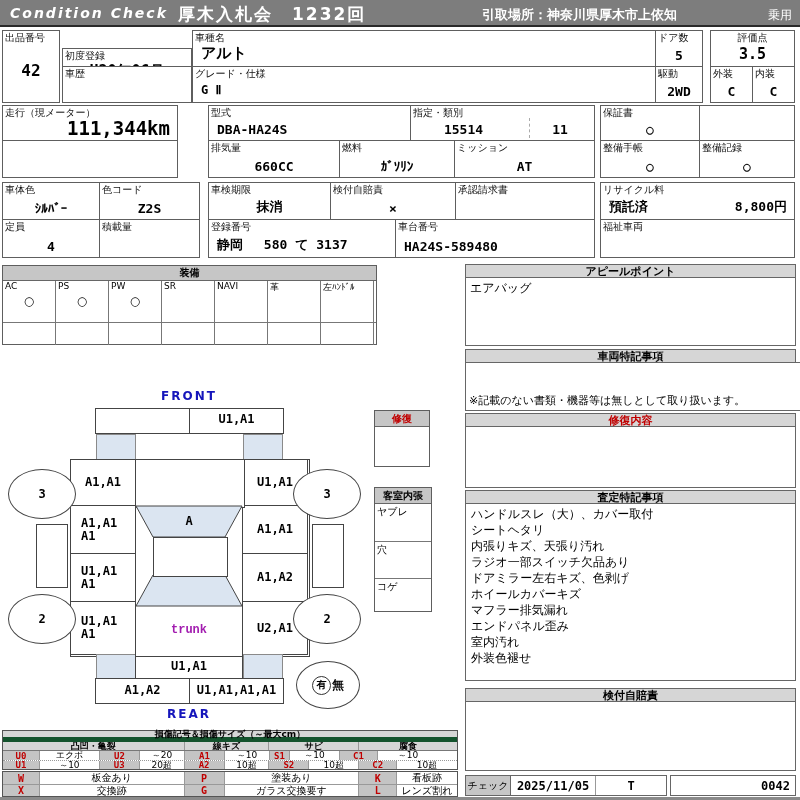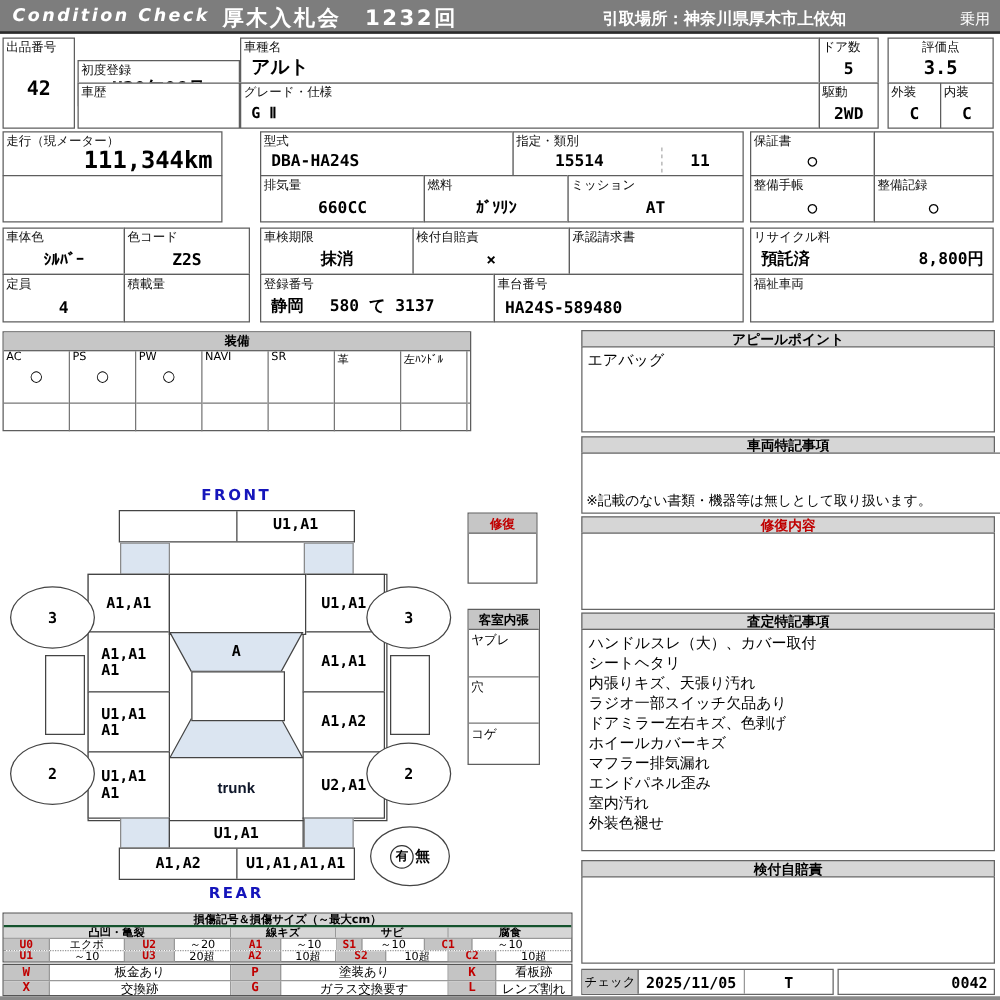--- a/index.html
+++ b/index.html
@@ -200,26 +200,26 @@
         <span style="position:absolute;top:0;left:2px;font-size:9px">PS</span>
         <span style="position:absolute;top:13px;left:0;right:0;text-align:center;font-size:12px;font-weight:bold">○</span>
         <div style="position:absolute;left:0;right:0;bottom:0;height:22px;border-top:1px solid #777"></div>
       </div>
       <div style="width:52px;border-right:1px solid #777;position:relative">
         <span style="position:absolute;top:0;left:2px;font-size:9px">PW</span>
         <span style="position:absolute;top:13px;left:0;right:0;text-align:center;font-size:12px;font-weight:bold">○</span>
         <div style="position:absolute;left:0;right:0;bottom:0;height:22px;border-top:1px solid #777"></div>
       </div>
       <div style="width:52px;border-right:1px solid #777;position:relative">
+        <span style="position:absolute;top:0;left:2px;font-size:9px">SR</span>
+        <span style="position:absolute;top:13px;left:0;right:0;text-align:center;font-size:12px;font-weight:bold"></span>
+        <div style="position:absolute;left:0;right:0;bottom:0;height:22px;border-top:1px solid #777"></div>
+      </div>
+      <div style="width:52px;border-right:1px solid #777;position:relative">
         <span style="position:absolute;top:0;left:2px;font-size:9px">NAVI</span>
-        <span style="position:absolute;top:13px;left:0;right:0;text-align:center;font-size:12px;font-weight:bold"></span>
-        <div style="position:absolute;left:0;right:0;bottom:0;height:22px;border-top:1px solid #777"></div>
-      </div>
-      <div style="width:52px;border-right:1px solid #777;position:relative">
-        <span style="position:absolute;top:0;left:2px;font-size:9px">SR</span>
         <span style="position:absolute;top:13px;left:0;right:0;text-align:center;font-size:12px;font-weight:bold"></span>
         <div style="position:absolute;left:0;right:0;bottom:0;height:22px;border-top:1px solid #777"></div>
       </div>
       <div style="width:52px;border-right:1px solid #777;position:relative">
         <span style="position:absolute;top:0;left:2px;font-size:9px">革</span>
         <span style="position:absolute;top:13px;left:0;right:0;text-align:center;font-size:12px;font-weight:bold"></span>
         <div style="position:absolute;left:0;right:0;bottom:0;height:22px;border-top:1px solid #777"></div>
       </div>
       <div style="width:52px;border-right:1px solid #777;position:relative">
         <span style="position:absolute;top:0;left:2px;font-size:9px">左ﾊﾝﾄﾞﾙ</span>
@@ -257,21 +257,21 @@
     <div class="pc bd" style="left:242px;top:168px;width:66px;height:49px">A1,A2</div>
     <div class="pc bd" style="left:242px;top:216px;width:66px;height:54px">U2,A1</div>
 
     <div class="bd" style="position:absolute;left:135px;top:74px;width:108px;height:47px;background:#fff"></div>
     <svg width="460" height="345" style="position:absolute;left:0;top:0;pointer-events:none">
       <polygon points="136,121 242,121 225,152 153,152" fill="#dbe5f1" stroke="#444" stroke-width="1"></polygon>
       <polygon points="153,190 225,190 242,221 136,221" fill="#dbe5f1" stroke="#444" stroke-width="1"></polygon>
     </svg>
     <div class="pc" style="left:135px;top:121px;width:108px;height:31px">A</div>
     <div class="bd" style="position:absolute;left:153px;top:152px;width:73px;height:38px;background:#fff"></div>
-    <div class="pc" style="left:135px;top:221px;width:108px;height:48px;color:#0f172a;font-family:Liberation Sans, sans-serif;font-weight:bold">trunk</div>
+    <div class="pc" style="left:135px;top:221px;width:108px;height:48px;color:#a21caf;font-family:Liberation Mono, monospace;font-weight:bold">trunk</div>
 
     <div class="shade" style="left:96px;top:269px;width:40px;height:25px"></div>
     <div class="shade" style="left:243px;top:269px;width:40px;height:25px"></div>
     <div class="pc" style="left:135px;top:269px;width:108px;height:25px;border-left:1px solid #444;border-right:1px solid #444">U1,A1</div>
     <div class="pc bd" style="left:95px;top:293px;width:189px;height:26px">
       <div style="position:absolute;left:93px;top:0;bottom:0;border-left:1px solid #444"></div>
       <span style="position:absolute;left:0;width:93px;top:5px;text-align:center">A1,A2</span>
       <span style="position:absolute;left:94px;right:0;top:5px;text-align:center">U1,A1,A1,A1</span>
     </div>
     <div class="dirlbl" style="left:135px;top:322px;width:108px">REAR</div>
@@ -342,21 +342,21 @@
   </div>
 
   <div class="sb" style="left:465px;top:775px;width:202px;height:21px;display:flex">
     <div style="width:44px;background:#c6c6c6;border-right:1px solid #666;display:flex;align-items:center;justify-content:center;font-size:10px">チェック</div>
     <div style="width:84px;border-right:1px solid #999;display:flex;align-items:center;justify-content:center;font-family:'DejaVu Sans Mono',monospace;font-weight:bold;font-size:12px">2025/11/05</div>
     <div style="flex:1;display:flex;align-items:center;justify-content:center;font-family:'DejaVu Sans Mono',monospace;font-weight:bold;font-size:12px">T</div>
   </div>
   <div class="sb" style="left:670px;top:775px;width:126px;height:21px;display:flex;align-items:center;justify-content:flex-end;padding-right:5px;font-family:'DejaVu Sans Mono',monospace;font-weight:bold;font-size:12px">0042</div>
 
   <div class="lg" style="left:2px;top:730px;width:456px;height:40px">
-    <div class="lgrow ghead" style="height:11px;justify-content:center;align-items:center;display:flex;font-size:9px;border-bottom:2px solid #14532d">損傷記号＆損傷サイズ（～最大cm）</div>
+    <div class="lgrow ghead" style="height:11px;justify-content:center;align-items:center;display:flex;font-size:9px;border-bottom:5px solid #14532d">損傷記号＆損傷サイズ（～最大cm）</div>
     <div class="lgrow" style="height:9px;border-bottom:1px solid #777">
       <div class="lgc ghead" style="width:182px">凸凹・亀裂</div>
       <div class="lgc ghead" style="width:85px">線キズ</div>
       <div class="lgc ghead" style="width:90px">サビ</div>
       <div class="lgc ghead" style="width:98px">腐食</div>
     </div>
     <div class="lgrow" style="height:9px">
       <div class="lgc code" style="width:37px">U0</div>
       <div class="lgc" style="width:60px">エクボ</div>
       <div class="lgc code" style="width:40px">U2</div>

